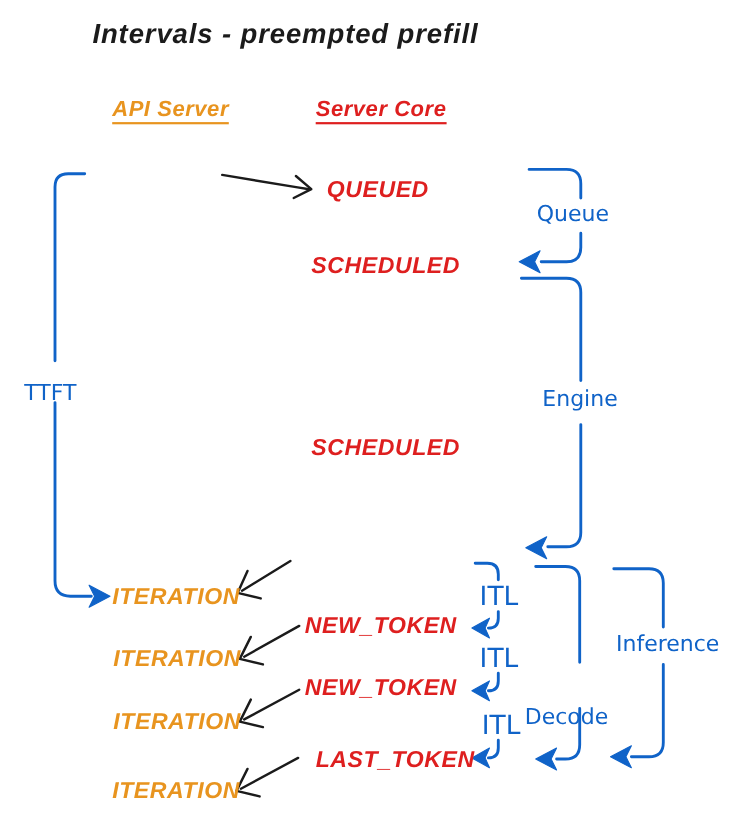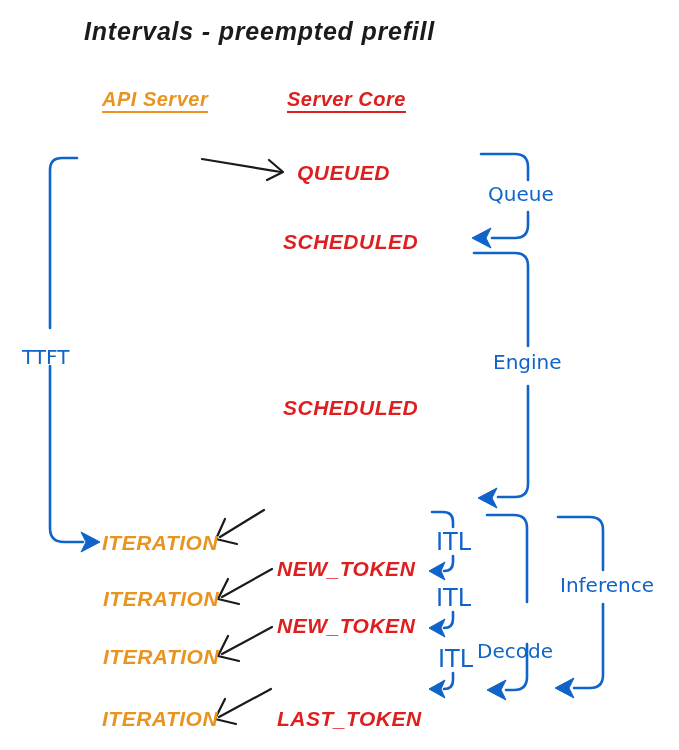--- a/index.html
+++ b/index.html
@@ -55,21 +55,21 @@
   .ev-queued     { left: 297px; top: 161px; }
   .ev-scheduled1 { left: 283px; top: 230px; }
   .ev-preempted  { left: 280px; top: 308px; }
   .ev-scheduled2 { left: 283px; top: 396px; }
   .ev-first-token{ left: 268px; top: 504px; }
   .ev-iteration1 { left: 102px; top: 531px; }
   .ev-new-token1 { left: 277px; top: 557px; }
   .ev-iteration2 { left: 103px; top: 587px; }
   .ev-new-token2 { left: 277px; top: 614px; }
   .ev-iteration3 { left: 103px; top: 645px; }
-  .ev-last-token { left: 277px; top: 679px; margin-top: 28px; }
+  .ev-last-token { left: 287px; top: 679px; }
   .ev-iteration4 { left: 102px; top: 707px; }
   
   .interval {
     font-family: "DejaVu Sans", sans-serif;
     font-weight: 400;
     font-size: 20px;
     color: var(--color-blue, #1063c8);
   }
   .lbl-ttft      { left: 22px;  top: 324px; margin-top: 22px; }
   .lbl-queue     { left: 488px; top: 183px; }

